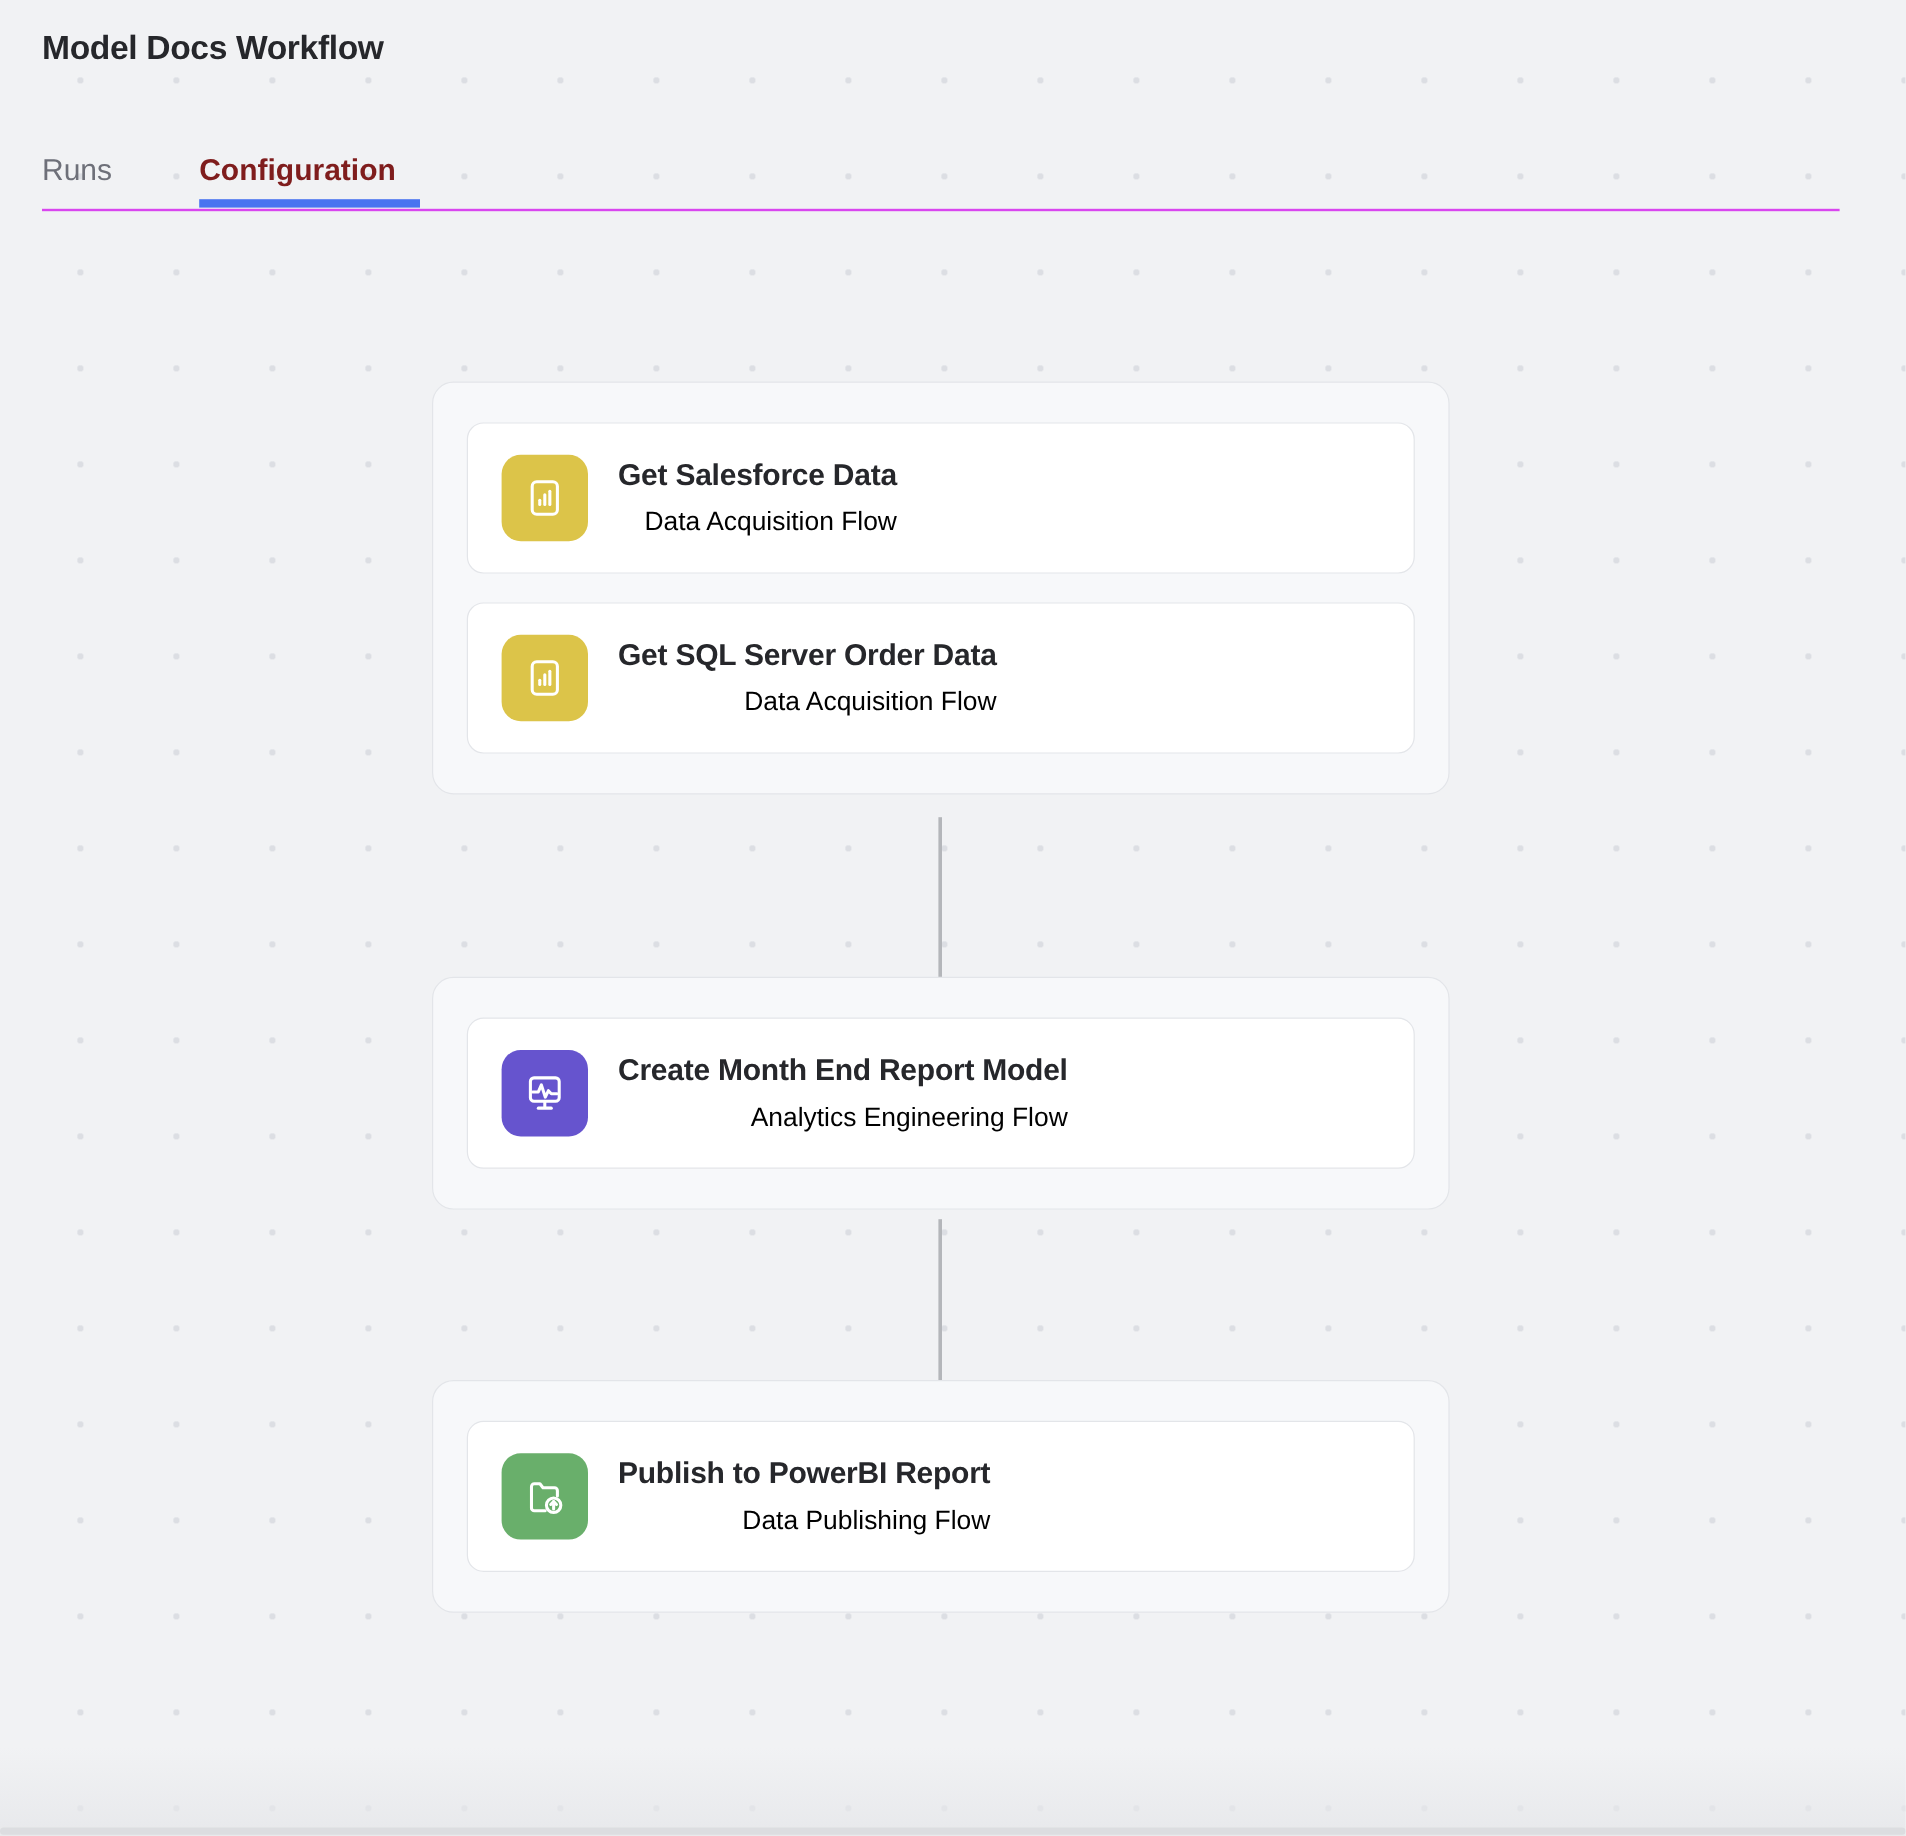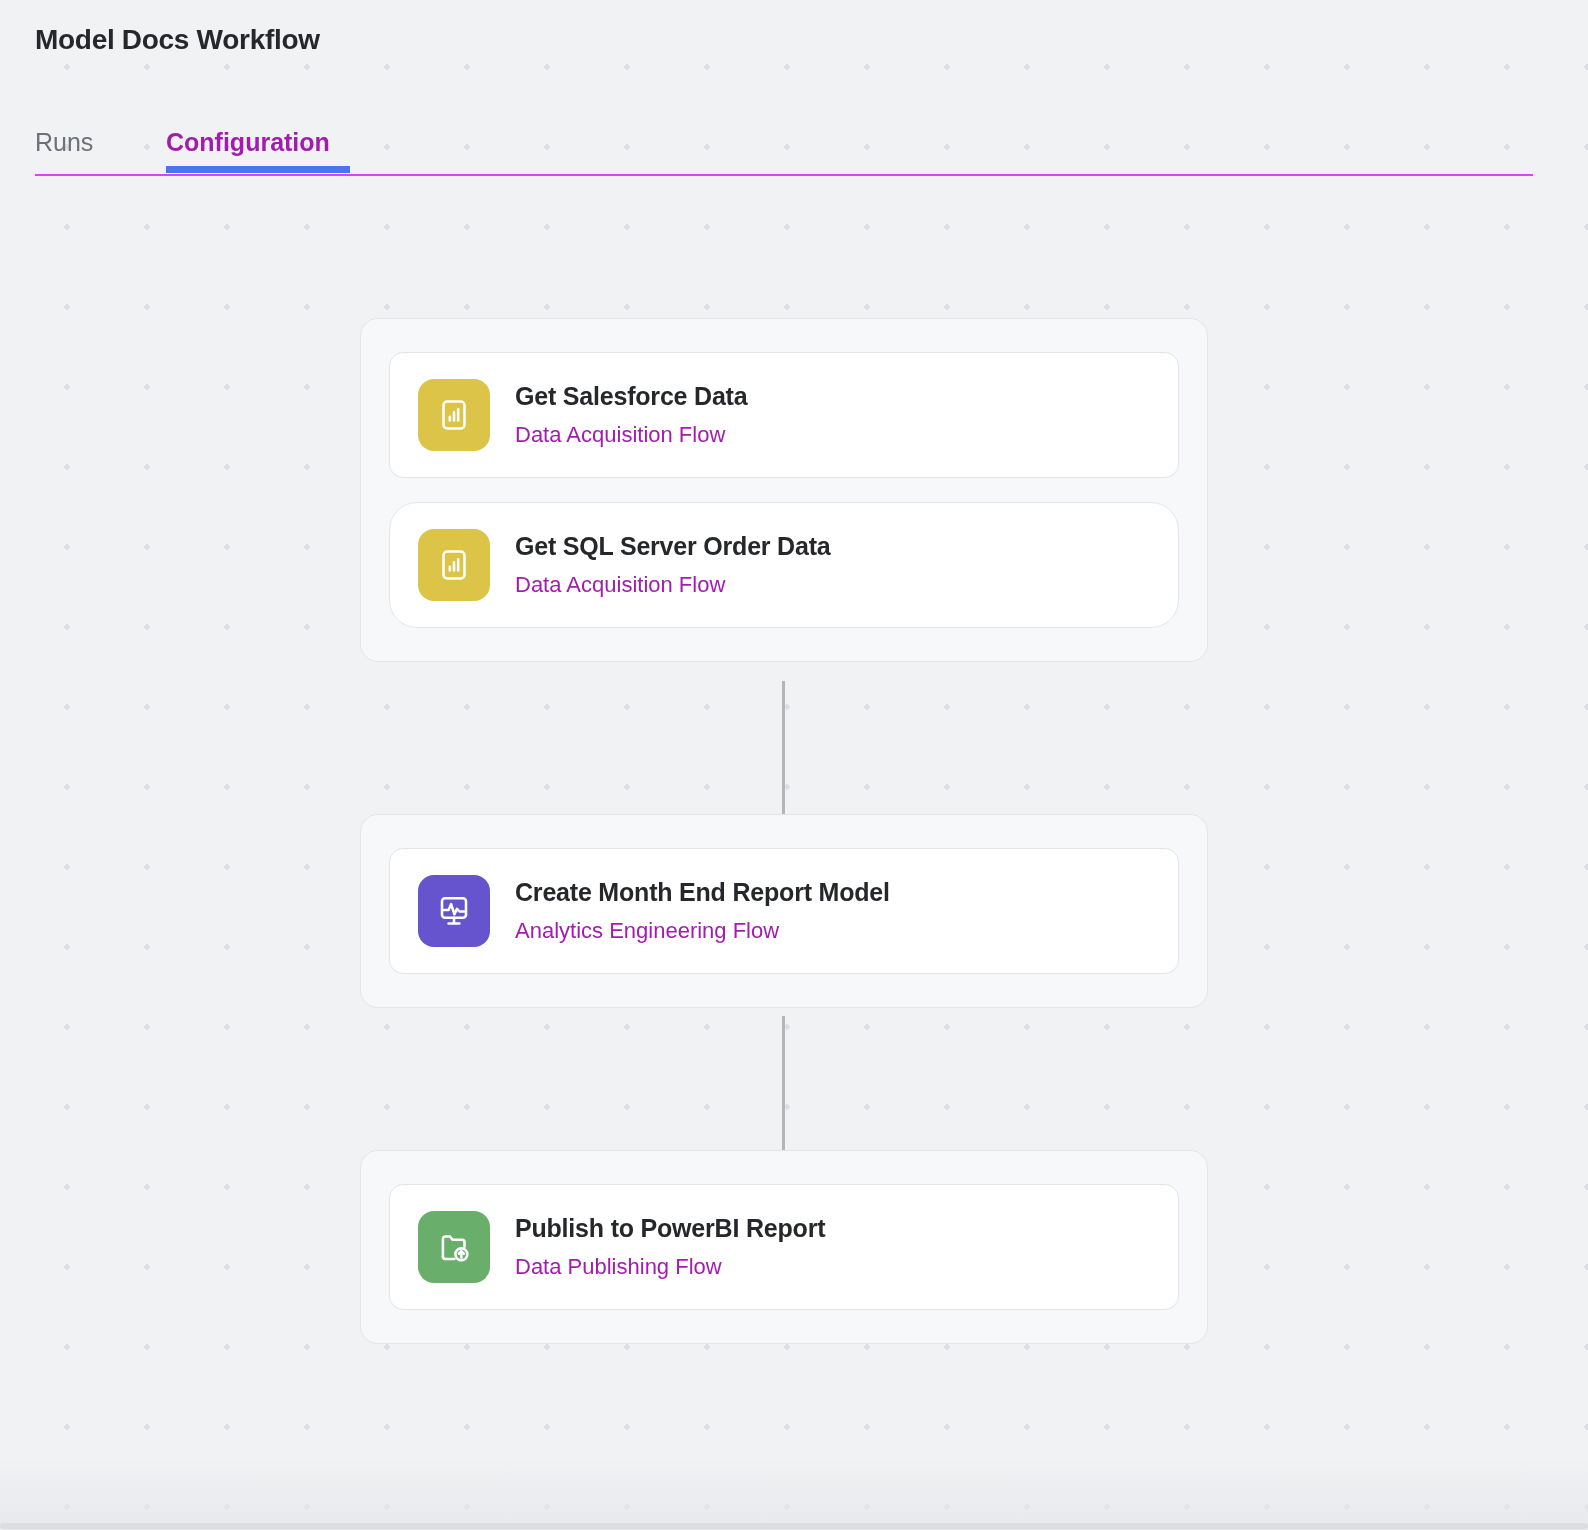--- a/index.html
+++ b/index.html
@@ -69,21 +69,21 @@
   }
 
   .tab-runs {
     left: 0;
     color: #6e7079;
     font-weight: normal;
   }
 
   .tab-configuration {
     left: 131px;
-    color: #a21caf;
+    color: #7f1d1d;
     font-weight: bold;
   }
 
   .tab-underline {
     position: absolute;
     left: 131px;
     top: 58px;
     width: 184px;
     height: 7px;
     background: #4a74f0;
@@ -119,21 +119,21 @@
     background: #ffffff;
     border: 1.5px solid #e3e5e9;
     border-radius: 14px;
     padding: 26px 28px;
     display: flex;
     align-items: center;
     gap: 25px;
     cursor: pointer;
   }
 
-  .node-card + .node-card { margin-top: 24px; border-radius: 28px; }
+  .node-card + .node-card { margin-top: 24px; }
 
   .node-icon {
     flex: 0 0 auto;
     width: 72px;
     height: 72px;
     border-radius: 16px;
     display: flex;
     align-items: center;
     justify-content: center;
   }
@@ -146,24 +146,25 @@
     font-size: 25px;
     font-weight: bold;
     color: #26272b;
     letter-spacing: -0.2px;
     line-height: 1.25;
     white-space: nowrap;
   }
 
   .node-subtitle {
     font-size: 22px;
-    color: #a21caf;
+    color: #000000;
     line-height: 1.3;
     margin-top: 9px;
     white-space: nowrap;
+    text-align: right;
   }
 
   
   .bottom-fade {
     position: absolute;
     left: 0;
     bottom: 0;
     width: 1588px;
     height: 74px;
     background: linear-gradient(to bottom, rgba(241,242,244,0) 0%, rgba(231,232,235,0.95) 100%);

